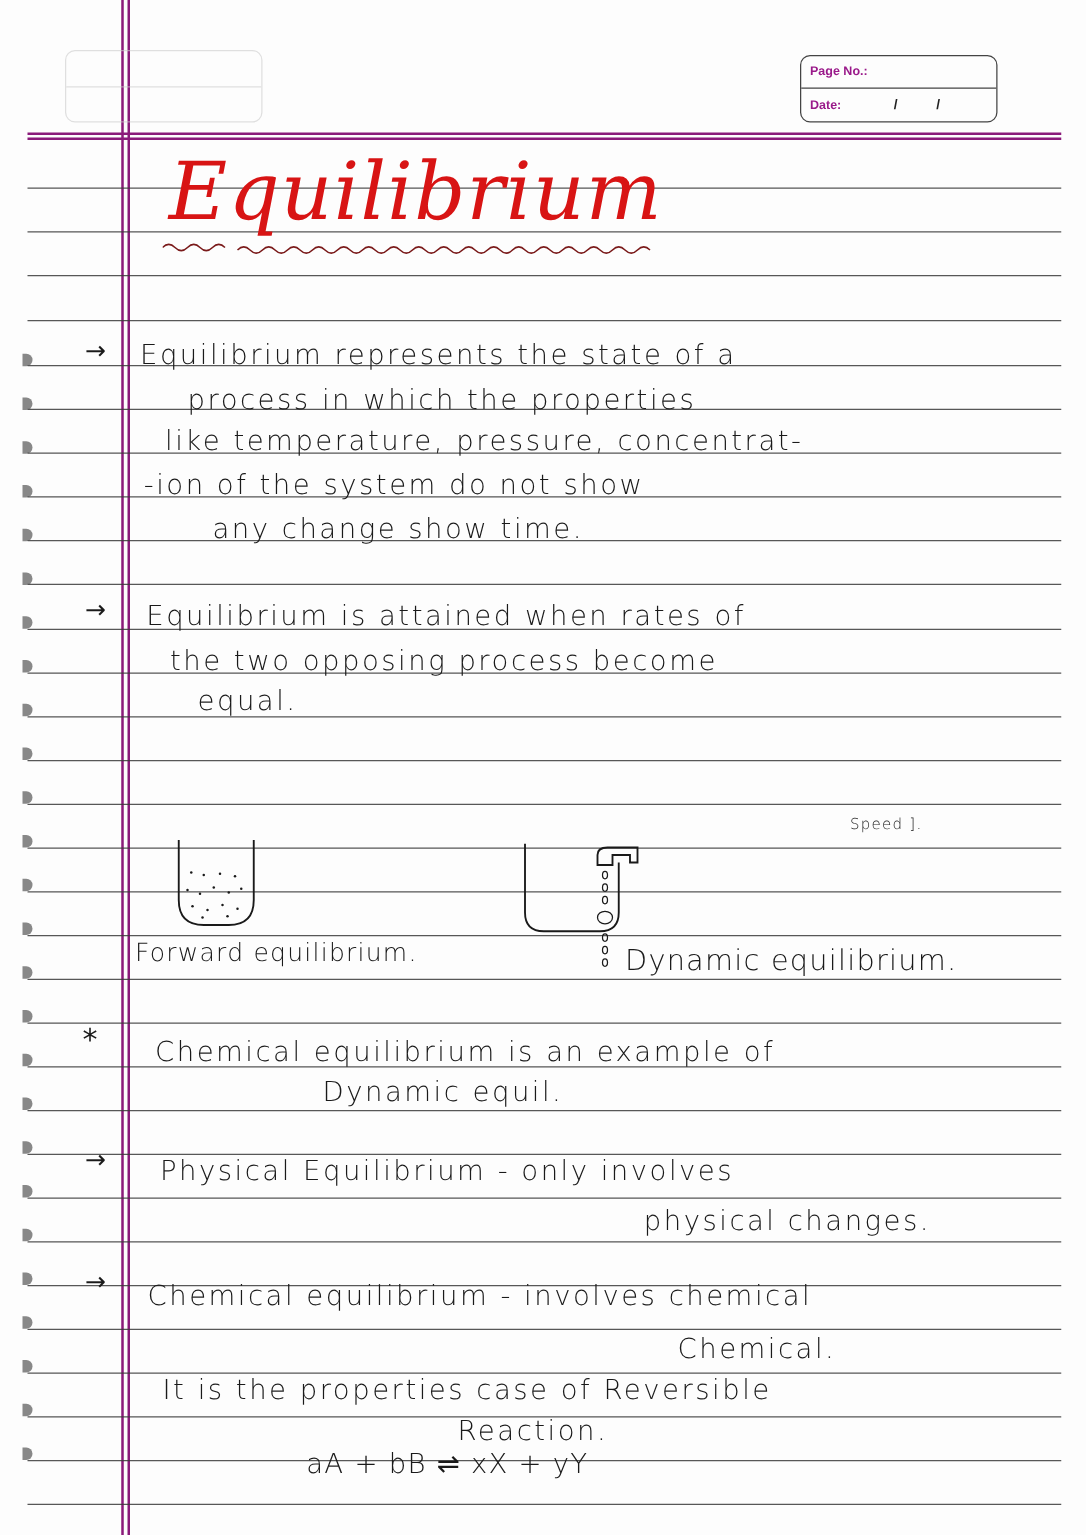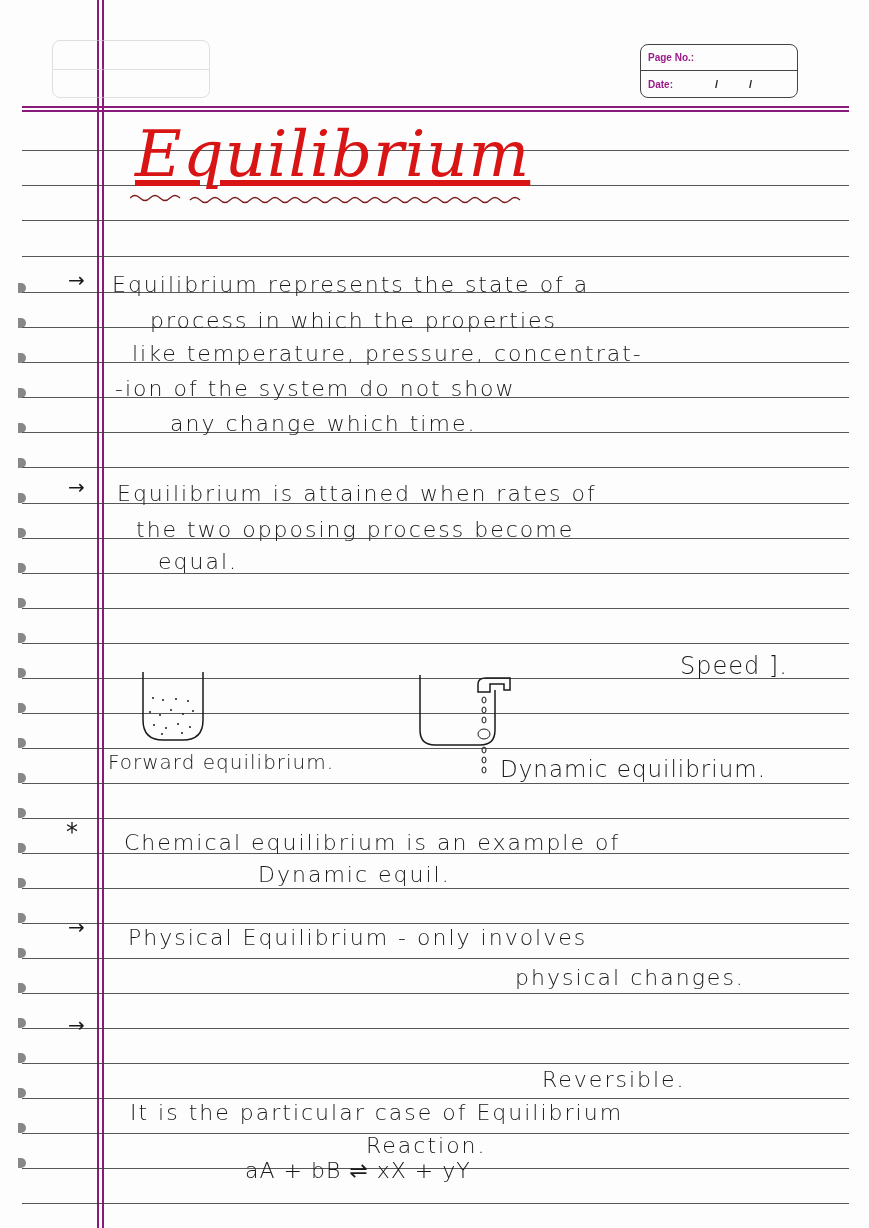--- a/index.html
+++ b/index.html
@@ -38,21 +38,21 @@
     position: absolute; left: 52px; top: 40px; width: 156px; height: 56px;
     border: 1px solid #ccc; border-radius: 8px; opacity: 0.6;
   }
   .ghost-box::after {
     content: ""; position: absolute; left: 0; right: 0; top: 50%;
     border-top: 1px solid #ccc;
   }
   .title {
     position: absolute; left: 135px; top: 122px;
     font-family: "DejaVu Serif", serif; font-style: italic;
-    font-size: 64px; color: #d81414; letter-spacing: 1px; line-height: 1; text-decoration: underline;
+    font-size: 64px; color: #d81414; letter-spacing: 1px; line-height: 1;
   }
   .squiggle { position: absolute; left: 130px; top: 190px; }
   .hw {
     position: absolute; font-family: "DejaVu Sans", sans-serif;
     font-size: 22px; color: #1a1a1a; white-space: nowrap; letter-spacing: 2px;
     font-weight: 300;
   }
   .bullet { position: absolute; font-size: 20px; color: #1a1a1a; }
   .drawing { position: absolute; }
 </style>
@@ -142,28 +142,28 @@
   <div class="title">Equilibrium</div>
   <svg class="squiggle" width="400" height="20">
     <path d="M0 8 q5 -5 10 0 t10 0 t10 0 t10 0 t10 0 M60 10 q5 -5 10 0 t10 0 t10 0 t10 0 t10 0 t10 0 t10 0 t10 0 t10 0 t10 0 t10 0 t10 0 t10 0 t10 0 t10 0 t10 0 t10 0 t10 0 t10 0 t10 0 t10 0 t10 0 t10 0 t10 0 t10 0 t10 0 t10 0 t10 0 t10 0 t10 0 t10 0 t10 0 t10 0" stroke="#7a1a1a" stroke-width="1.2" fill="none"></path>
   </svg>
 
   <span class="bullet" style="left:68px; top:268px">→</span>
   <div class="hw" style="left:112px; top:272px">Equilibrium   represents   the   state   of   a</div>
   <div class="hw" style="left:132px; top:341px">like     temperature,  pressure,  concentrat-</div>
   <div class="hw" style="left:150px; top:308px">process     in     which     the     properties</div>
   <div class="hw" style="left:115px; top:376px">-ion   of   the   system   do   not   show</div>
-  <div class="hw" style="left:170px; top:411px">any   change   which   time.</div>
+  <div class="hw" style="left:170px; top:411px">any   change   show   time.</div>
 
   <span class="bullet" style="left:68px; top:475px">→</span>
   <div class="hw" style="left:117px; top:481px">Equilibrium   is   attained   when   rates of</div>
   <div class="hw" style="left:136px; top:517px">the   two   opposing   process   become</div>
   <div class="hw" style="left:158px; top:549px">equal.</div>
 
-  <div class="hw" style="left:680px; top:652px; font-size:24px; letter-spacing:1px">Speed ].</div>
+  <div class="hw" style="left:680px; top:652px; font-size:12px; letter-spacing:1px">Speed ].</div>
 
   <svg class="drawing" style="left:138px; top:670px" width="70" height="75">
     <path d="M5 2 L5 50 Q5 70 25 70 L45 70 Q65 70 65 50 L65 2" stroke="#1a1a1a" stroke-width="1.5" fill="none"></path>
     <g fill="#1a1a1a">
       <circle cx="15" cy="28" r="1"></circle>
         <circle cx="25" cy="30" r="1"></circle>
         <circle cx="38" cy="29" r="1"></circle>
         <circle cx="50" cy="31" r="1"></circle>
       <circle cx="12" cy="42" r="1"></circle>
         <circle cx="22" cy="45" r="1"></circle>
@@ -198,18 +198,19 @@
 
   <span class="bullet" style="left:66px; top:818px; font-size:24px">*</span>
   <div class="hw" style="left:124px; top:830px">Chemical  equilibrium  is  an  example  of</div>
   <div class="hw" style="left:258px; top:862px">Dynamic  equil.</div>
 
   <span class="bullet" style="left:68px; top:915px">→</span>
   <div class="hw" style="left:128px; top:925px">Physical  Equilibrium -  only   involves</div>
   <div class="hw" style="left:515px; top:965px">physical  changes.</div>
 
   <span class="bullet" style="left:68px; top:1013px">→</span>
-  <div class="hw" style="left:542px; top:1067px">Reversible.</div>
-  <div class="hw" style="left:130px; top:1100px">It   is  the  particular  case of  Equilibrium</div>
+  <div class="hw" style="left:118px; top:1025px">Chemical  equilibrium -  involves  chemical</div>
+  <div class="hw" style="left:542px; top:1067px">Chemical.</div>
+  <div class="hw" style="left:130px; top:1100px">It   is  the  properties  case of  Reversible</div>
   <div class="hw" style="left:366px; top:1133px">Reaction.</div>
   <div class="hw" style="left:245px; top:1158px; letter-spacing:1px">aA +  bB  ⇌  xX + yY</div>
 
 </div>
 
 </body></html>

